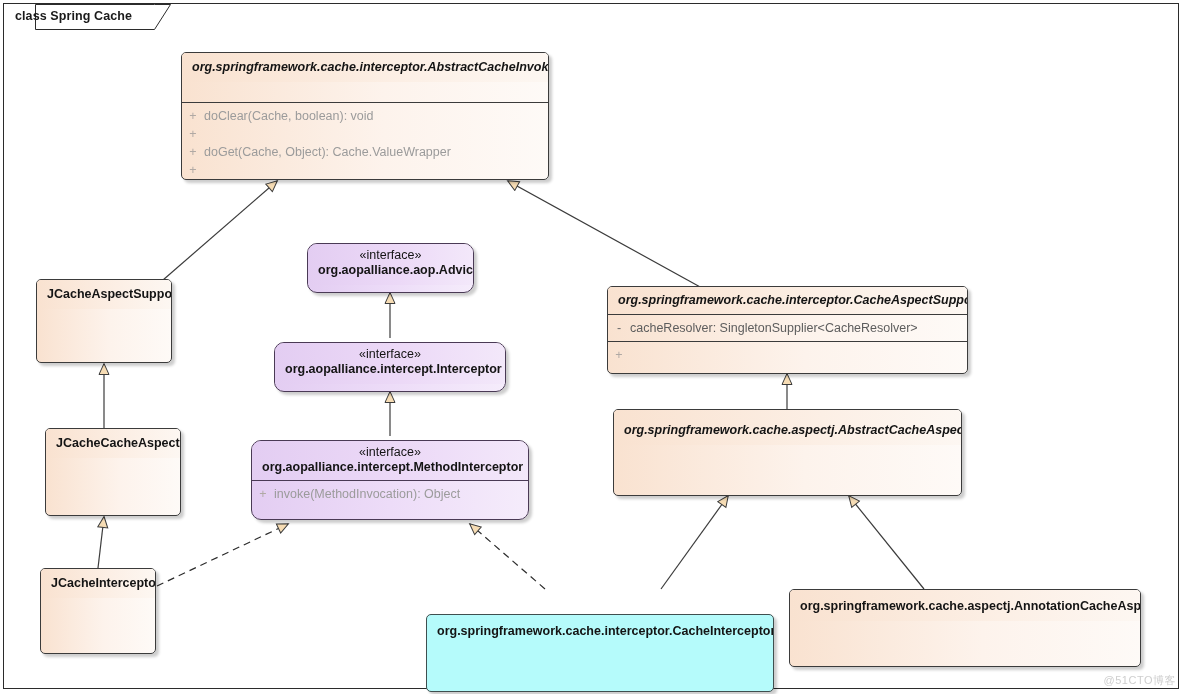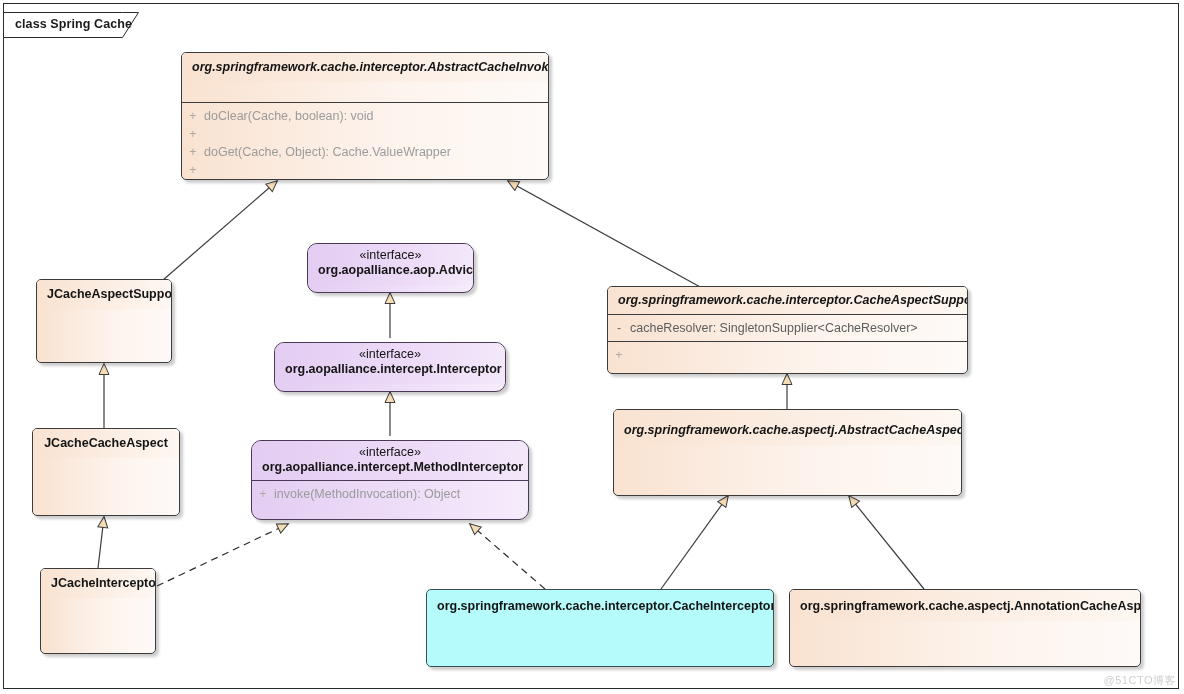--- a/index.html
+++ b/index.html
@@ -26,23 +26,24 @@
     top: 3px;
     width: 1176px;
     height: 686px;
     border: 1px solid #2b2b2b;
     box-sizing: border-box;
     pointer-events: none;
   }
   #frame-tab {
     position: absolute;
     left: 3px;
-    top: 12px;
+    top: 4px;
     height: 25px;
     box-sizing: border-box;
+    padding-left: 32px;
   }
   #frame-tab svg { display: block; }
   #frame-tab-label {
     position: absolute;
     left: 12px;
     top: 5px;
     font-size: 12.5px;
     font-weight: bold;
     color: #1a1a1a;
     white-space: nowrap;
@@ -73,20 +74,21 @@
     background: linear-gradient(to right, #f9e2d0 0%, #fdf3ec 55%, #fefaf7 100%);
   }
   .node.purple {
     border-color: #4a3a55;
     background: linear-gradient(to right, #e3cdf2 0%, #eddcf8 50%, #f5ecfb 100%);
     border-radius: 10px;
   }
   .node.cyan {
     border-color: #3f4f4f;
     background: #b5fbfb;
+    margin-top: 25px;
   }
 
   .node-header {
     position: relative;
     padding: 7px 10px 7px 10px;
     text-align: center;
     font-size: 12.5px;
     line-height: 15px;
     color: #141414;
   }
@@ -220,21 +222,21 @@
       </div>
     </div>
   </div>
 
   <div class="node orange" style="left:36px; top:279px; width:136px; height:84px;">
     <div class="node-header" style="text-align:center;">
       <span class="type-name">JCacheAspectSupport</span>
     </div>
   </div>
 
-  <div class="node orange" style="left:32px; top:428px; width:148px; height:88px;">
+  <div class="node orange" style="left:45px; top:428px; width:136px; height:88px;">
     <div class="node-header">
       <span class="type-name">JCacheCacheAspect</span>
     </div>
   </div>
 
   <div class="node orange" style="left:40px; top:568px; width:116px; height:86px;">
     <div class="node-header">
       <span class="type-name">JCacheInterceptor</span>
     </div>
   </div>

